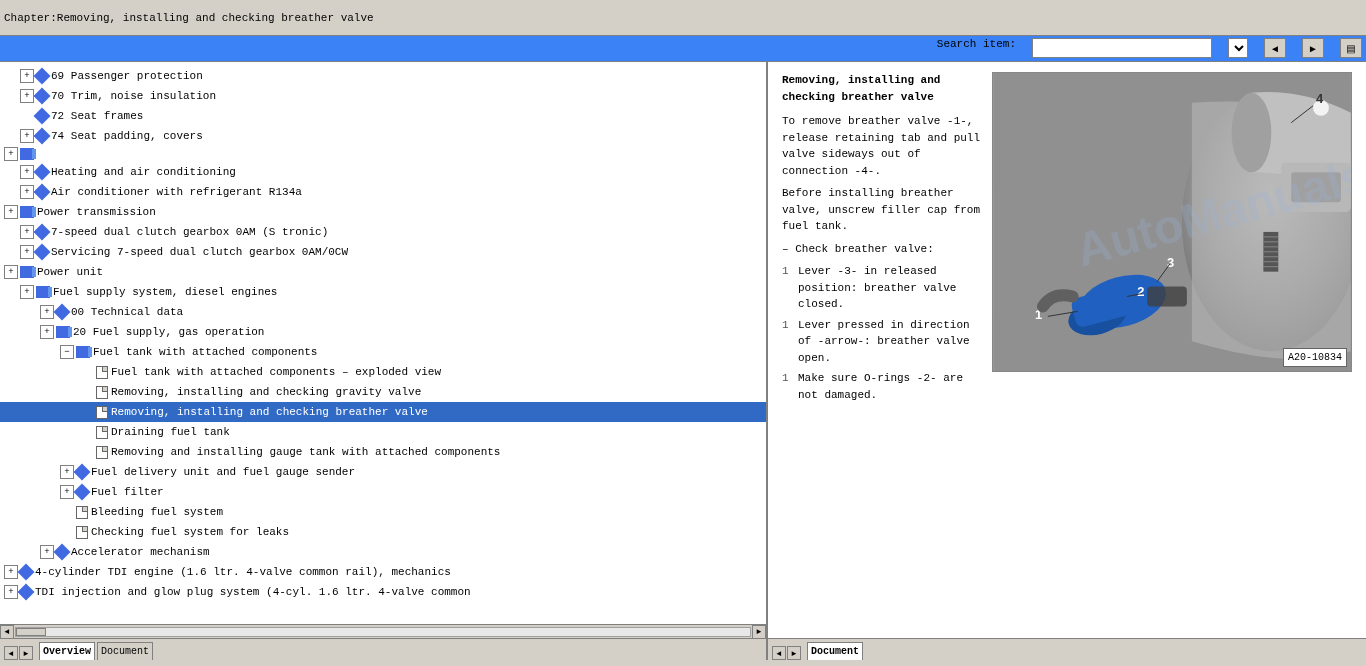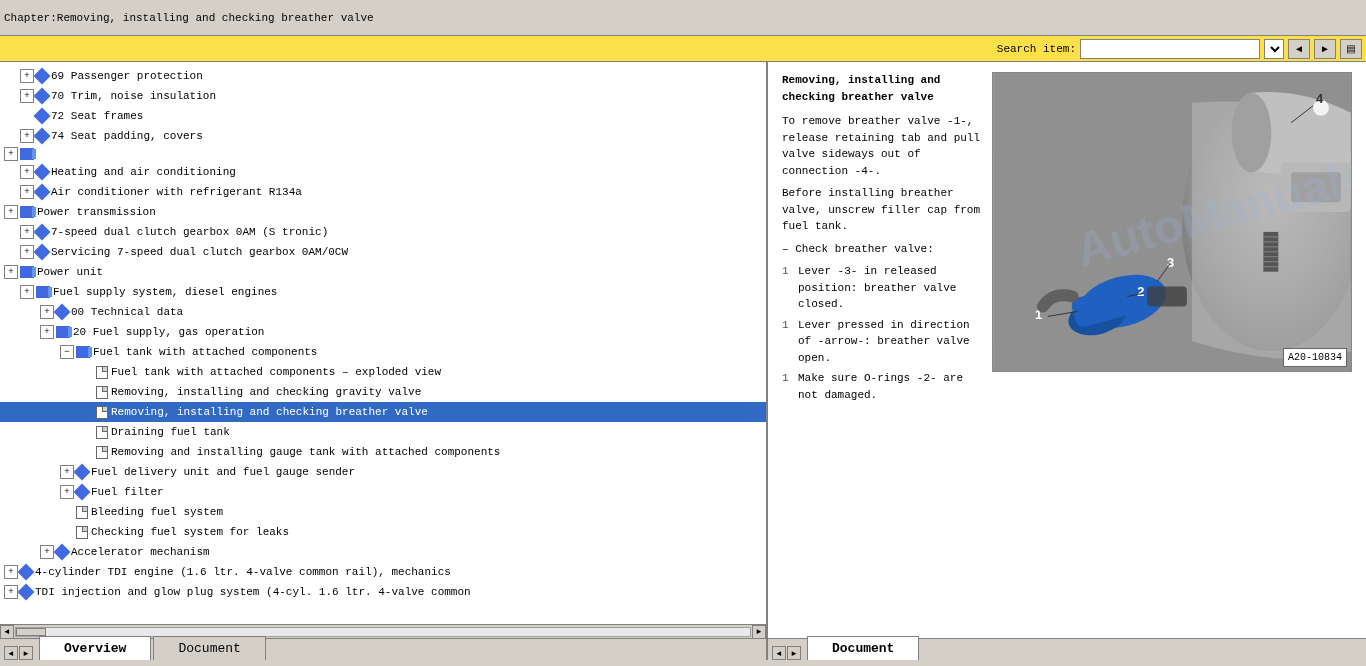--- a/index.html
+++ b/index.html
@@ -10,27 +10,26 @@
       border-bottom: 1px solid #808080;
       padding: 2px 4px;
       font-size: 11px;
       color: #000;
       height: 36px;
       display: flex;
       align-items: center;
     }
 
     .toolbar {
-      background: #fde047;
+      background: #3b82f6;
       border-bottom: 1px solid #808080;
       padding: 2px 4px;
       height: 26px;
       display: flex;
-      align-items: center;
-      gap: 4px;
+      gap: 16px;
     }
 
     .search-label { font-size: 11px; margin-left: auto; }
     .search-input {
       width: 180px;
       height: 20px;
       border: 1px solid #808080;
       background: white;
       padding: 1px 3px;
       font-size: 11px;
@@ -158,27 +157,27 @@
       height: 22px;
       background: #d4d0c8;
       border-top: 1px solid #808080;
       display: flex;
       align-items: flex-end;
       padding: 0 4px;
       gap: 2px;
     }
 
     .tab {
-      padding: 2px 24px;
+      padding: 2px 3px;
       border: 1px solid #808080;
       border-bottom: none;
       background: #d4d0c8;
       cursor: pointer;
-      font-size: 13px;
-      height: 24px;
+      font-size: 10px;
+      height: 18px;
       display: flex;
       align-items: center;
     }
     .tab.active { background: white; font-weight: bold; }
 
     .scroll-arrows {
       display: flex;
       align-items: center;
       gap: 1px;
       margin-right: 4px;

